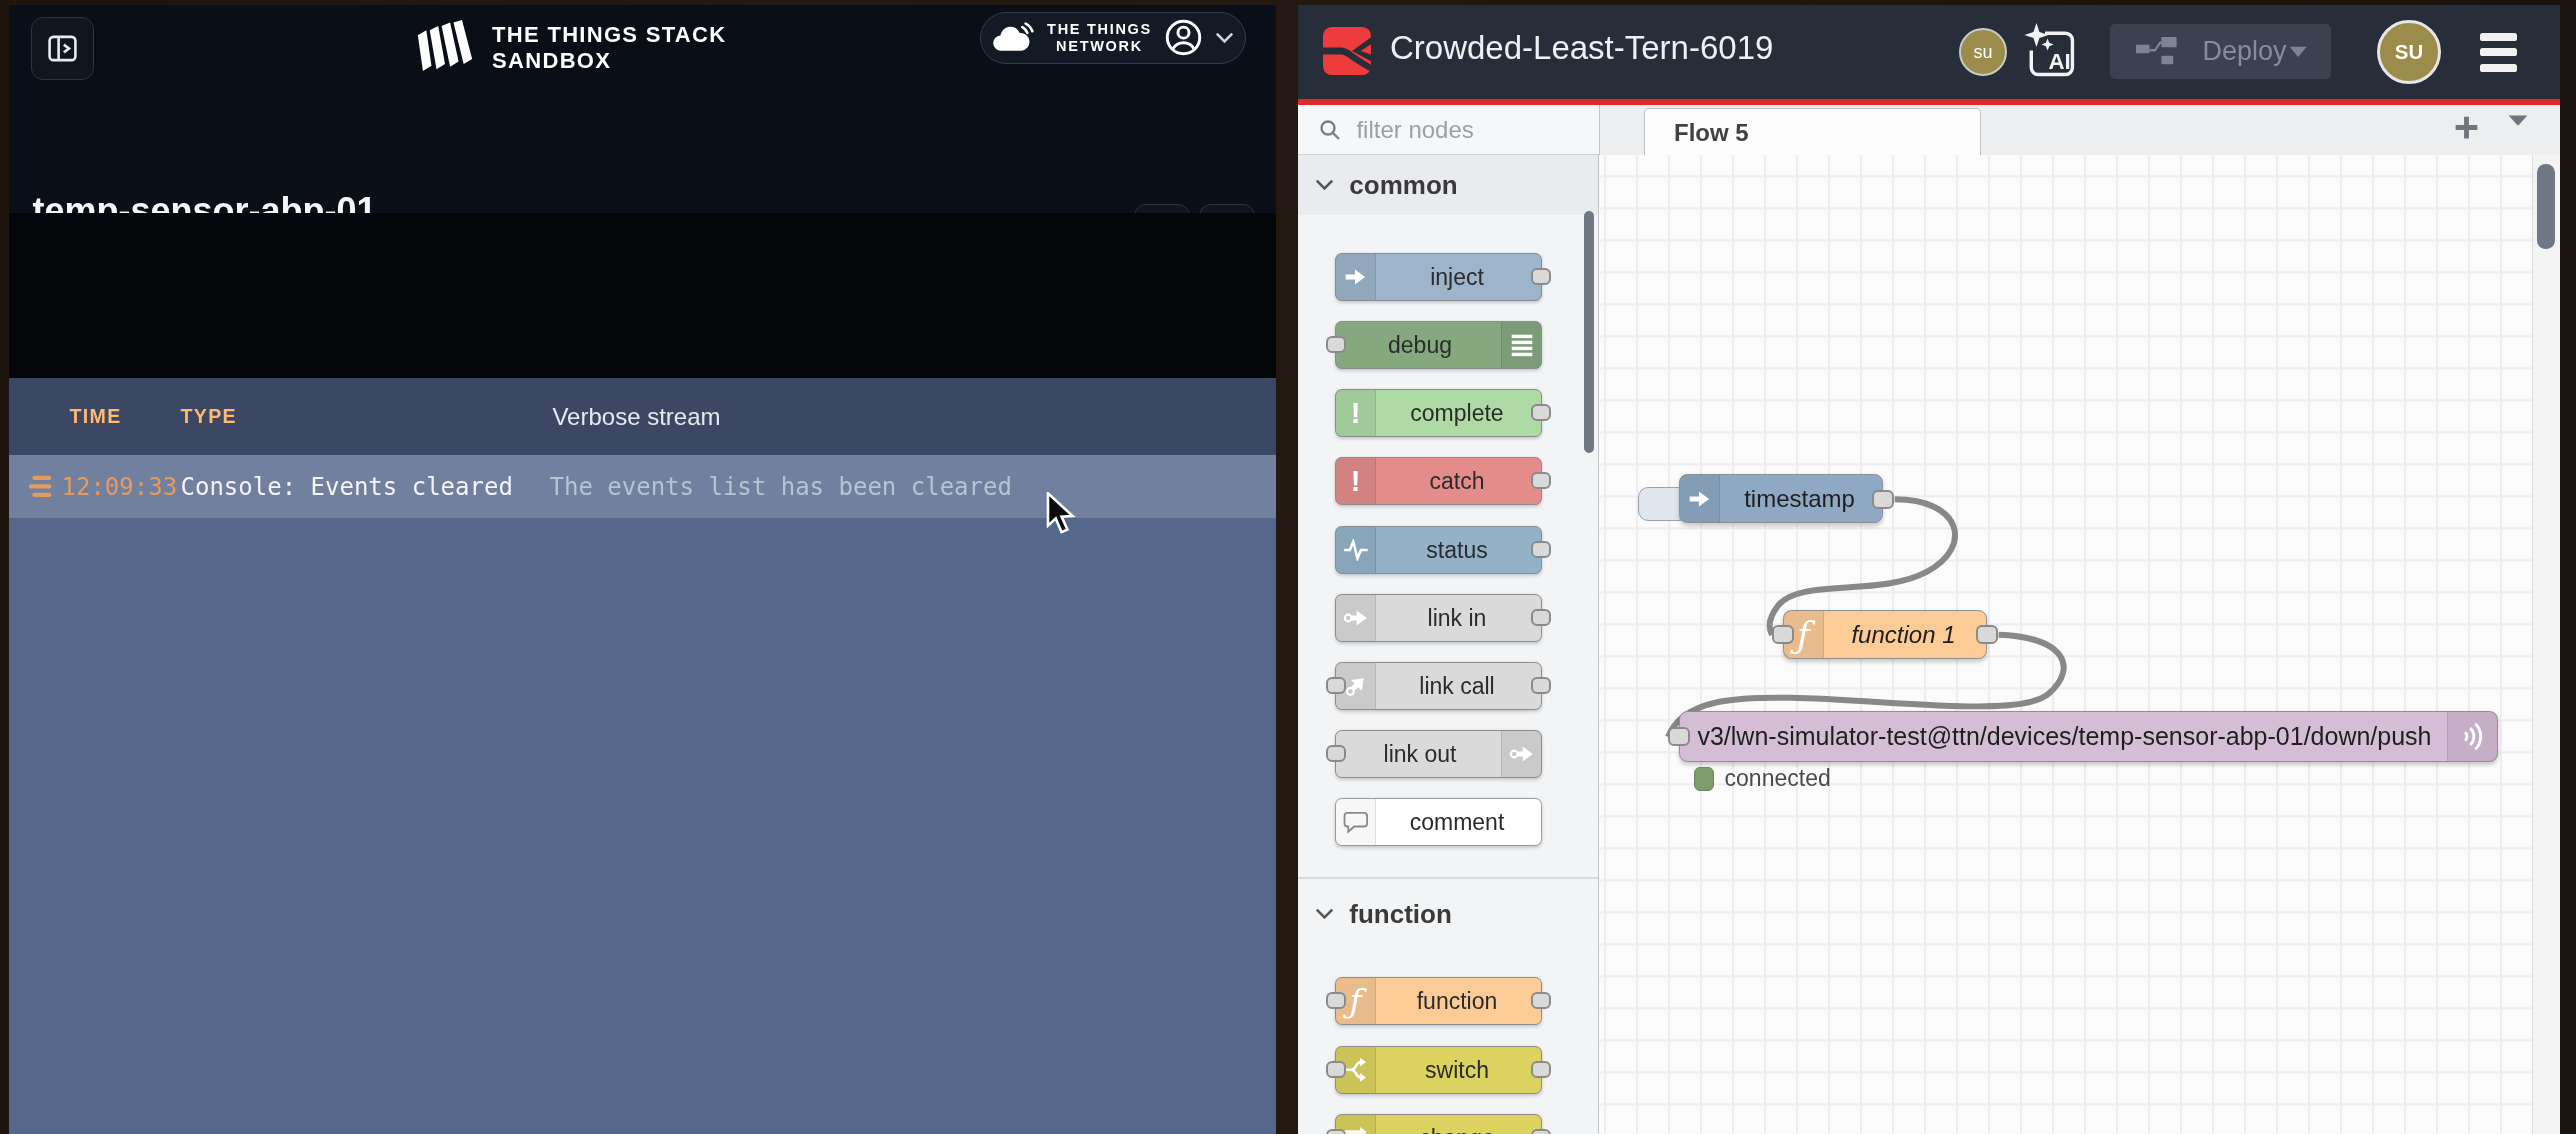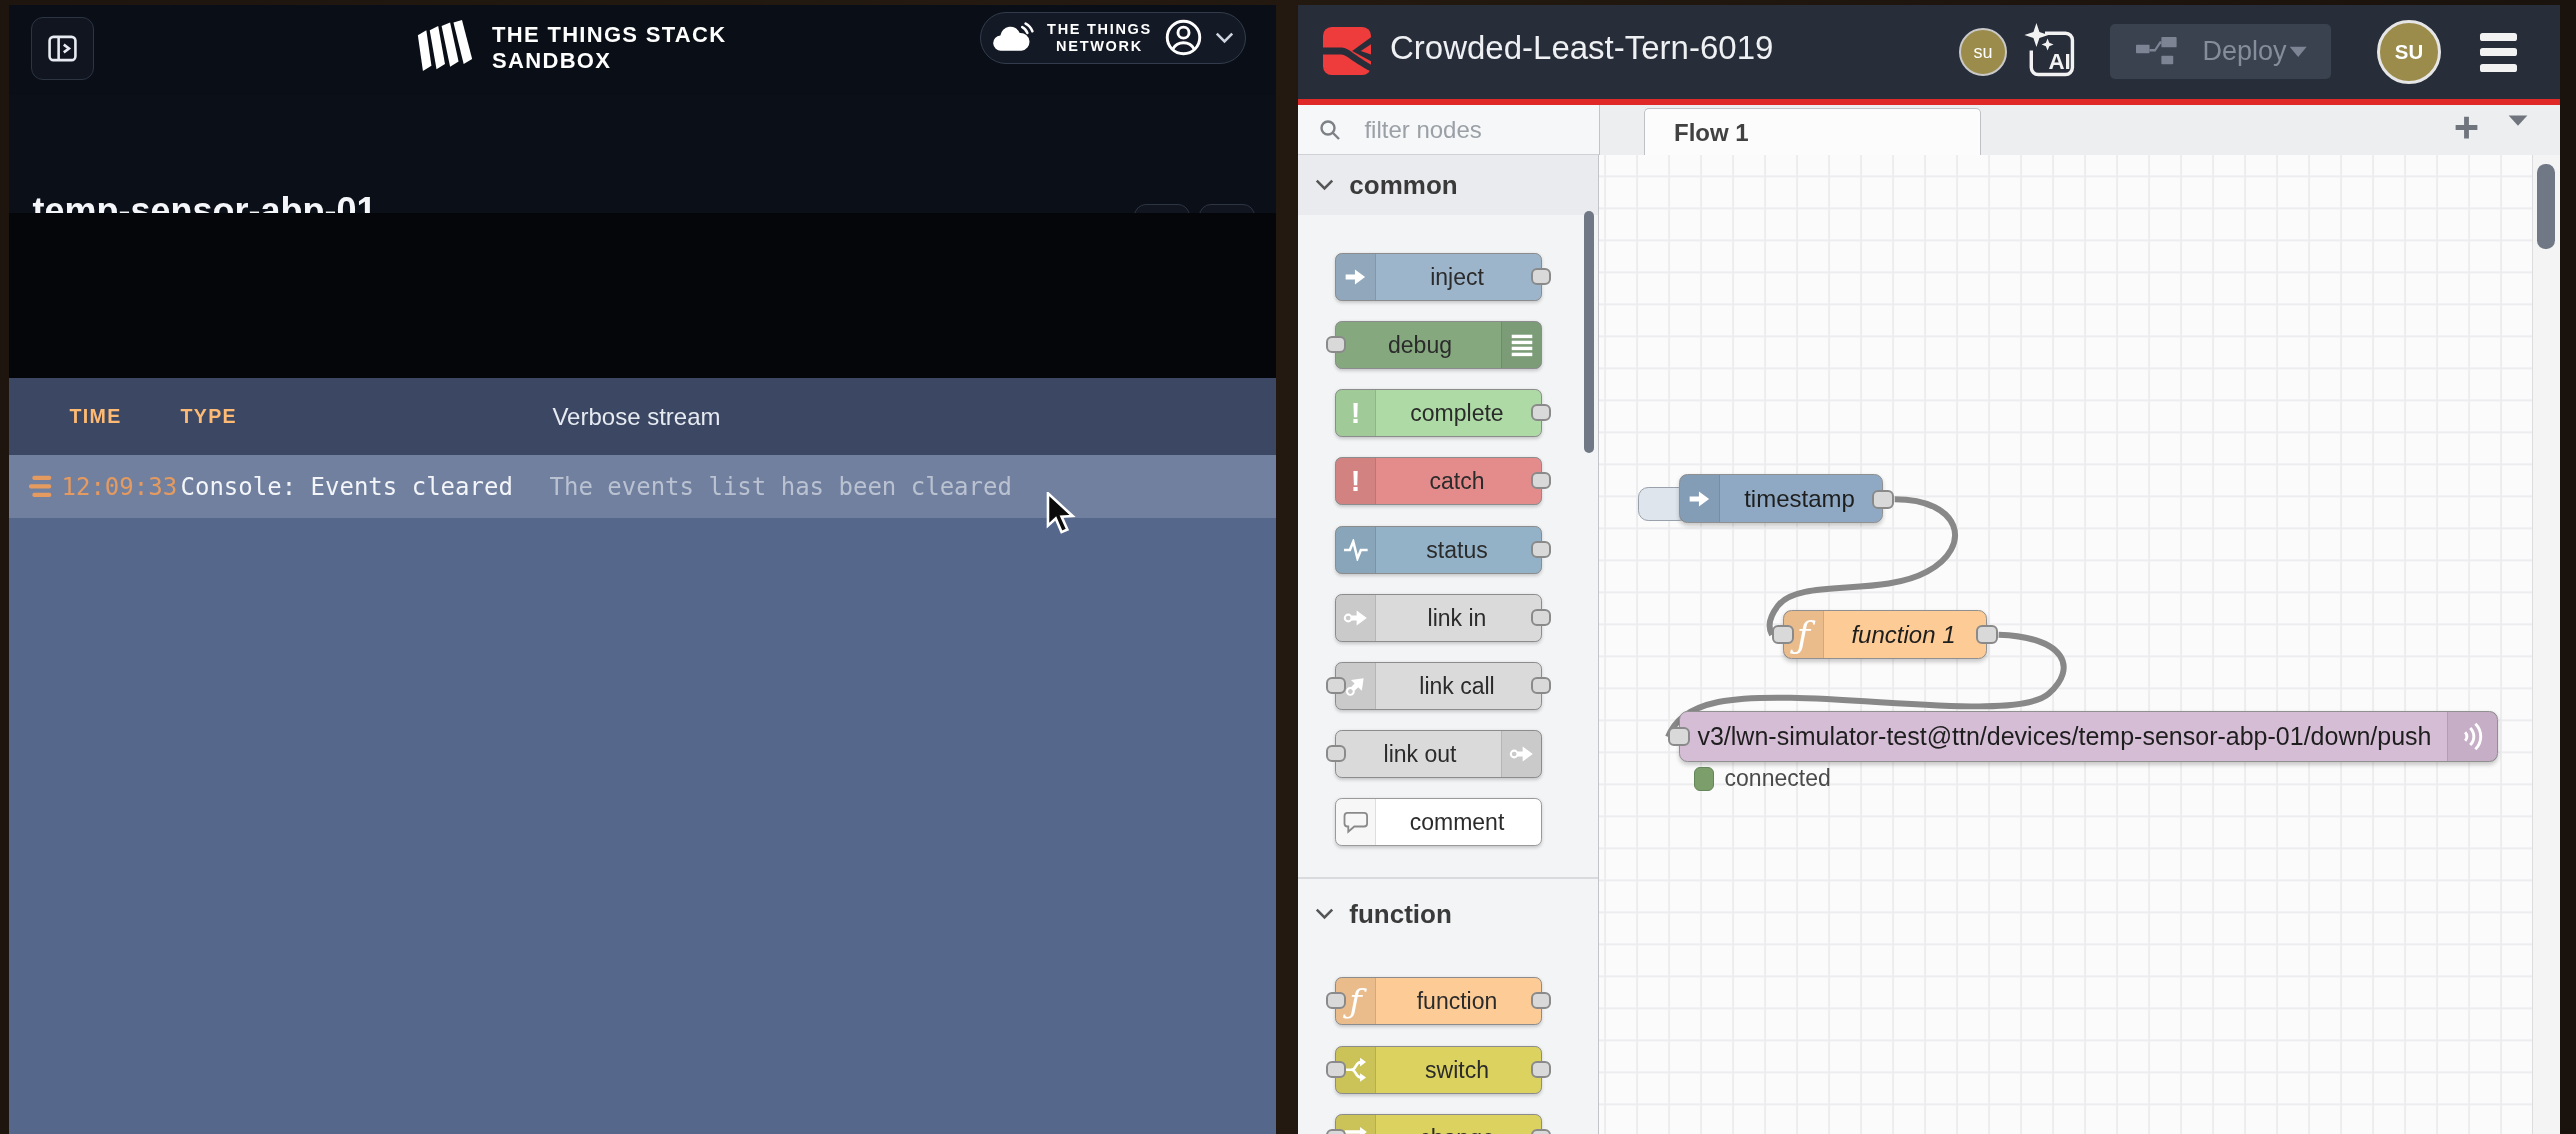--- a/index.html
+++ b/index.html
@@ -49,21 +49,21 @@
   .badge{position:absolute;border-radius:50%;color:#fff;display:flex;align-items:center;justify-content:center;cursor:pointer;}
   .nr-badge-sm{left:661px;top:23px;width:44px;height:44px;border:2.6px solid #c9c9c9;font-size:18px;}
   .nr-ai{position:absolute;left:717px;top:17px;width:60px;height:60px;background:transparent;border:none;cursor:pointer;}
   .nr-deploy{position:absolute;left:812px;top:19px;width:221px;height:55px;background:#3a42503a;background:#3a4250;border:none;border-radius:5.1px;display:flex;align-items:center;cursor:pointer;font-family:inherit;}
   .nr-deploy-label{font-size:27px;color:#858d9b;margin-left:22px;}
   .nr-avatar{left:1079px;top:15.3px;width:58px;height:58px;border:3.4px solid #e6e6e6;font-size:20.4px;font-weight:bold;}
   .nr-burger{position:absolute;left:1176px;top:27px;width:49px;height:39px;background:transparent;border:none;cursor:pointer;}
   .nr-burger span{display:block;height:7.7px;border-radius:2.6px;background:#f2f2f2;margin-bottom:7.7px;}
   .nr-redline{position:absolute;left:0;top:94px;width:100%;height:6px;}
   .nr-toolbar{position:absolute;left:0;top:100px;width:100%;height:50px;}
-  .nr-search{position:absolute;left:0;top:0;width:301px;height:50px;background:#f6f7f8;border-bottom:1.7px solid #cfd1d4;display:flex;align-items:center;gap:20px;padding-left:20.4px;box-sizing:border-box;}
+  .nr-search{position:absolute;left:0;top:0;width:301px;height:50px;background:#f6f7f8;border-bottom:1.7px solid #cfd1d4;display:flex;align-items:center;gap:12px;padding-left:20.4px;box-sizing:border-box;}
   .nr-search input{border:none;outline:none;background:transparent;font-size:24px;color:#555;width:204px;font-family:inherit;}
   .nr-search input::placeholder{color:#9aa0a6;}
   .nr-tabbar{position:absolute;left:301px;top:0;right:0;height:50px;background:#eceef0;border-bottom:1.7px solid #c2c4c8;border-left:1.7px solid #c2c4c8;}
   .nr-flowtab{position:absolute;left:44px;top:3.4px;width:337px;height:49px;background:#fcfcfc;border:1.7px solid #bfc1c4;border-bottom:none;border-radius:5.1px 5.1px 0 0;display:flex;align-items:center;padding-left:29px;box-sizing:border-box;font-size:24px;font-weight:bold;color:#414141;cursor:pointer;}
   .nr-tb-btn{position:absolute;top:6.8px;background:transparent;border:none;cursor:pointer;}
   
   .nr-palette{position:absolute;left:0;top:150px;width:301px;bottom:0;background:#f3f4f5;border-right:1.7px solid #c2c4c8;box-sizing:border-box;}
   .p-sec{position:absolute;left:0;width:100%;height:60px;background:#e9ebee;display:flex;align-items:center;gap:15.3px;padding-left:17px;box-sizing:border-box;font-size:26px;font-weight:bold;color:#3a3a3a;cursor:pointer;}
   .p-div{position:absolute;left:0;width:100%;height:1.7px;background:#d8dadd;}
   .pnode{position:absolute;left:37px;width:207px;height:48px;border:1.7px solid #8c8c8c;border-radius:6.8px;box-shadow:0 1.7px 3.4px rgba(0,0,0,.18);box-sizing:border-box;display:flex;align-items:center;justify-content:center;font-size:23px;color:#2b2b2b;cursor:grab;}
@@ -311,21 +311,21 @@
     <div class="nr-toolbar">
       <div class="nr-search">
         <svg width="24" height="24" viewBox="0 0 24 24">
             <circle cx="10" cy="10" r="6.5" fill="none" stroke="#7d8085" stroke-width="2.4"></circle>
             <path d="M15 15 L21 21" stroke="#7d8085" stroke-width="2.4"></path>
           </svg>
         <input type="text" placeholder="filter nodes" style="">
       </div>
       <div class="nr-tabbar">
         <div class="nr-flowtab">
-            <span>Flow 1</span>
+            <span>Flow 5</span>
           </div>
         <button class="nr-tb-btn" style="right:73px">
           <svg width="29" height="29" viewBox="0 0 24 24">
               <path d="M12 3 V21 M3 12 H21" stroke="#70757d" stroke-width="4"></path>
             </svg>
         </button>
         <button class="nr-tb-btn" style="right:24px">
           <svg width="24" height="15.3" viewBox="0 0 28 18">
               <path d="M3 3 L14 15 L25 3 Z" fill="#70757d"></path>
             </svg>

